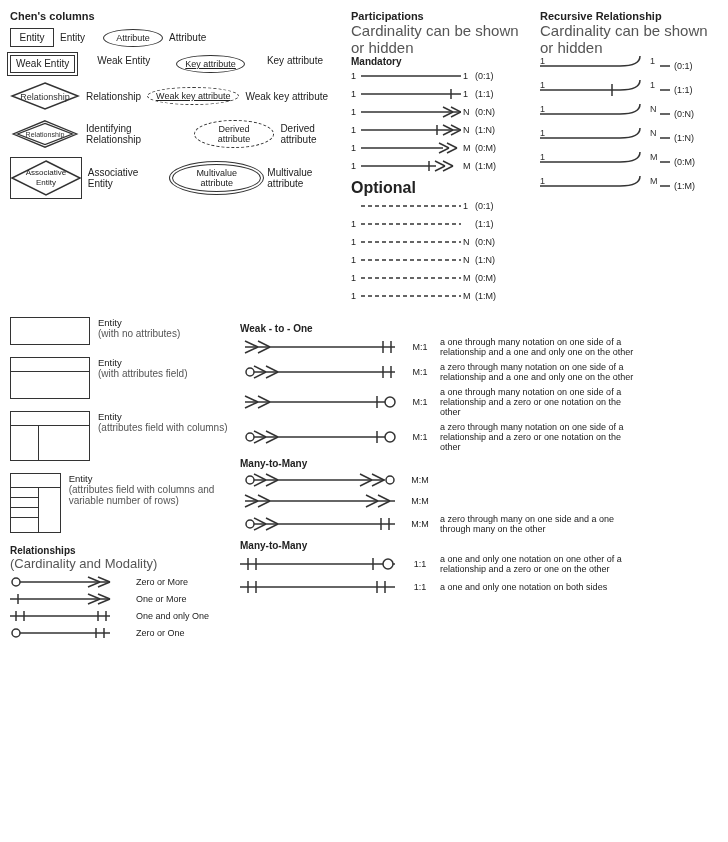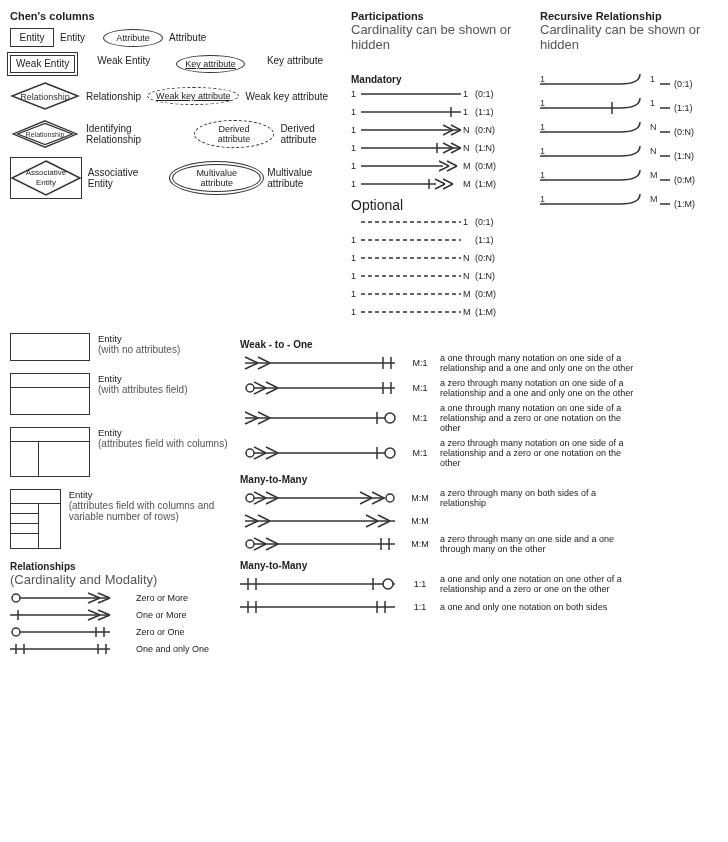--- a/index.html
+++ b/index.html
@@ -135,23 +135,23 @@
     }
     .recursive-section {
       width: 178px;
     }
 
     .part-title {
       font-size: 11px;
       font-weight: bold;
     }
     .part-subtitle {
-      font-size: 13px;
+      font-size: 15px;
       color: #555;
-      margin-bottom: 22px;
+      margin-bottom: 0;
     }
 
     
     .part-row {
       display: flex;
       align-items: center;
       margin-bottom: 4px;
       gap: 2px;
     }
 
@@ -290,22 +290,22 @@
     }
     .cf-card-desc {
       font-size: 9px;
     }
     .part-mandatory-title {
       font-size: 10px;
       font-weight: bold;
       margin-bottom: 2px;
     }
     .part-optional-title {
-      font-size: 14px;
-      font-weight: normal;
+      font-size: 16px;
+      font-weight: bold;
       margin: 6px 0 2px 0;
     }
   </style>
 </head>
 <body>
 
 <div style="display:flex; width:100%;">
 
   <div class="chen-left">
     <div class="section-title">Chen's columns</div>
@@ -648,37 +648,37 @@
             <line x1="88" y1="2" x2="100" y2="7" stroke="#333" stroke-width="1.5"></line>
             <line x1="88" y1="12" x2="100" y2="7" stroke="#333" stroke-width="1.5"></line>
             <line x1="78" y1="2" x2="90" y2="7" stroke="#333" stroke-width="1.5"></line>
             <line x1="78" y1="12" x2="90" y2="7" stroke="#333" stroke-width="1.5"></line>
           </svg>
           <span class="cf-card-desc">One or More</span>
         </div>
 
         <div class="cf-card-row">
           <svg width="120" height="14">
-            <circle cx="6" cy="7" r="4" fill="white" stroke="#333" stroke-width="1.5"></circle>
-            <line x1="10" y1="7" x2="100" y2="7" stroke="#333" stroke-width="1.5"></line>
-            <line x1="86" y1="2" x2="86" y2="12" stroke="#333" stroke-width="1.5"></line>
-            <line x1="94" y1="2" x2="94" y2="12" stroke="#333" stroke-width="1.5"></line>
-          </svg>
-          <span class="cf-card-desc">Zero or One</span>
-        </div>
-
-        <div class="cf-card-row">
-          <svg width="120" height="14">
             <line x1="0" y1="7" x2="100" y2="7" stroke="#333" stroke-width="1.5"></line>
             <line x1="6" y1="2" x2="6" y2="12" stroke="#333" stroke-width="1.5"></line>
             <line x1="14" y1="2" x2="14" y2="12" stroke="#333" stroke-width="1.5"></line>
             <line x1="88" y1="2" x2="88" y2="12" stroke="#333" stroke-width="1.5"></line>
             <line x1="96" y1="2" x2="96" y2="12" stroke="#333" stroke-width="1.5"></line>
           </svg>
           <span class="cf-card-desc">One and only One</span>
+        </div>
+
+        <div class="cf-card-row">
+          <svg width="120" height="14">
+            <circle cx="6" cy="7" r="4" fill="white" stroke="#333" stroke-width="1.5"></circle>
+            <line x1="10" y1="7" x2="100" y2="7" stroke="#333" stroke-width="1.5"></line>
+            <line x1="86" y1="2" x2="86" y2="12" stroke="#333" stroke-width="1.5"></line>
+            <line x1="94" y1="2" x2="94" y2="12" stroke="#333" stroke-width="1.5"></line>
+          </svg>
+          <span class="cf-card-desc">Zero or One</span>
         </div>
       </div>
     </div>
 
     <div class="crows-right">
 
       <div class="subsection-title">Weak - to - One</div>
 
       <div class="cf-rel-item">
         <svg width="160" height="16">
@@ -748,21 +748,20 @@
           <line x1="14" y1="14" x2="26" y2="8" stroke="#333" stroke-width="1.5"></line>
           <line x1="26" y1="2" x2="38" y2="8" stroke="#333" stroke-width="1.5"></line>
           <line x1="26" y1="14" x2="38" y2="8" stroke="#333" stroke-width="1.5"></line>
           <circle cx="150" cy="8" r="4" fill="white" stroke="#333" stroke-width="1.5"></circle>
           <line x1="120" y1="2" x2="132" y2="8" stroke="#333" stroke-width="1.5"></line>
           <line x1="120" y1="14" x2="132" y2="8" stroke="#333" stroke-width="1.5"></line>
           <line x1="132" y1="2" x2="144" y2="8" stroke="#333" stroke-width="1.5"></line>
           <line x1="132" y1="14" x2="144" y2="8" stroke="#333" stroke-width="1.5"></line>
         </svg>
         <span style="font-size:9px;width:28px;text-align:center;">M:M</span>
-        <span class="cf-rel-desc">a zero through many on both sides of a relationship</span>
       </div>
 
       <div class="cf-rel-item">
         <svg width="160" height="16">
           <line x1="5" y1="8" x2="155" y2="8" stroke="#333" stroke-width="1.5"></line>
           <line x1="5" y1="2" x2="18" y2="8" stroke="#333" stroke-width="1.5"></line>
           <line x1="5" y1="14" x2="18" y2="8" stroke="#333" stroke-width="1.5"></line>
           <line x1="18" y1="2" x2="30" y2="8" stroke="#333" stroke-width="1.5"></line>
           <line x1="18" y1="14" x2="30" y2="8" stroke="#333" stroke-width="1.5"></line>
           <line x1="126" y1="2" x2="138" y2="8" stroke="#333" stroke-width="1.5"></line>

